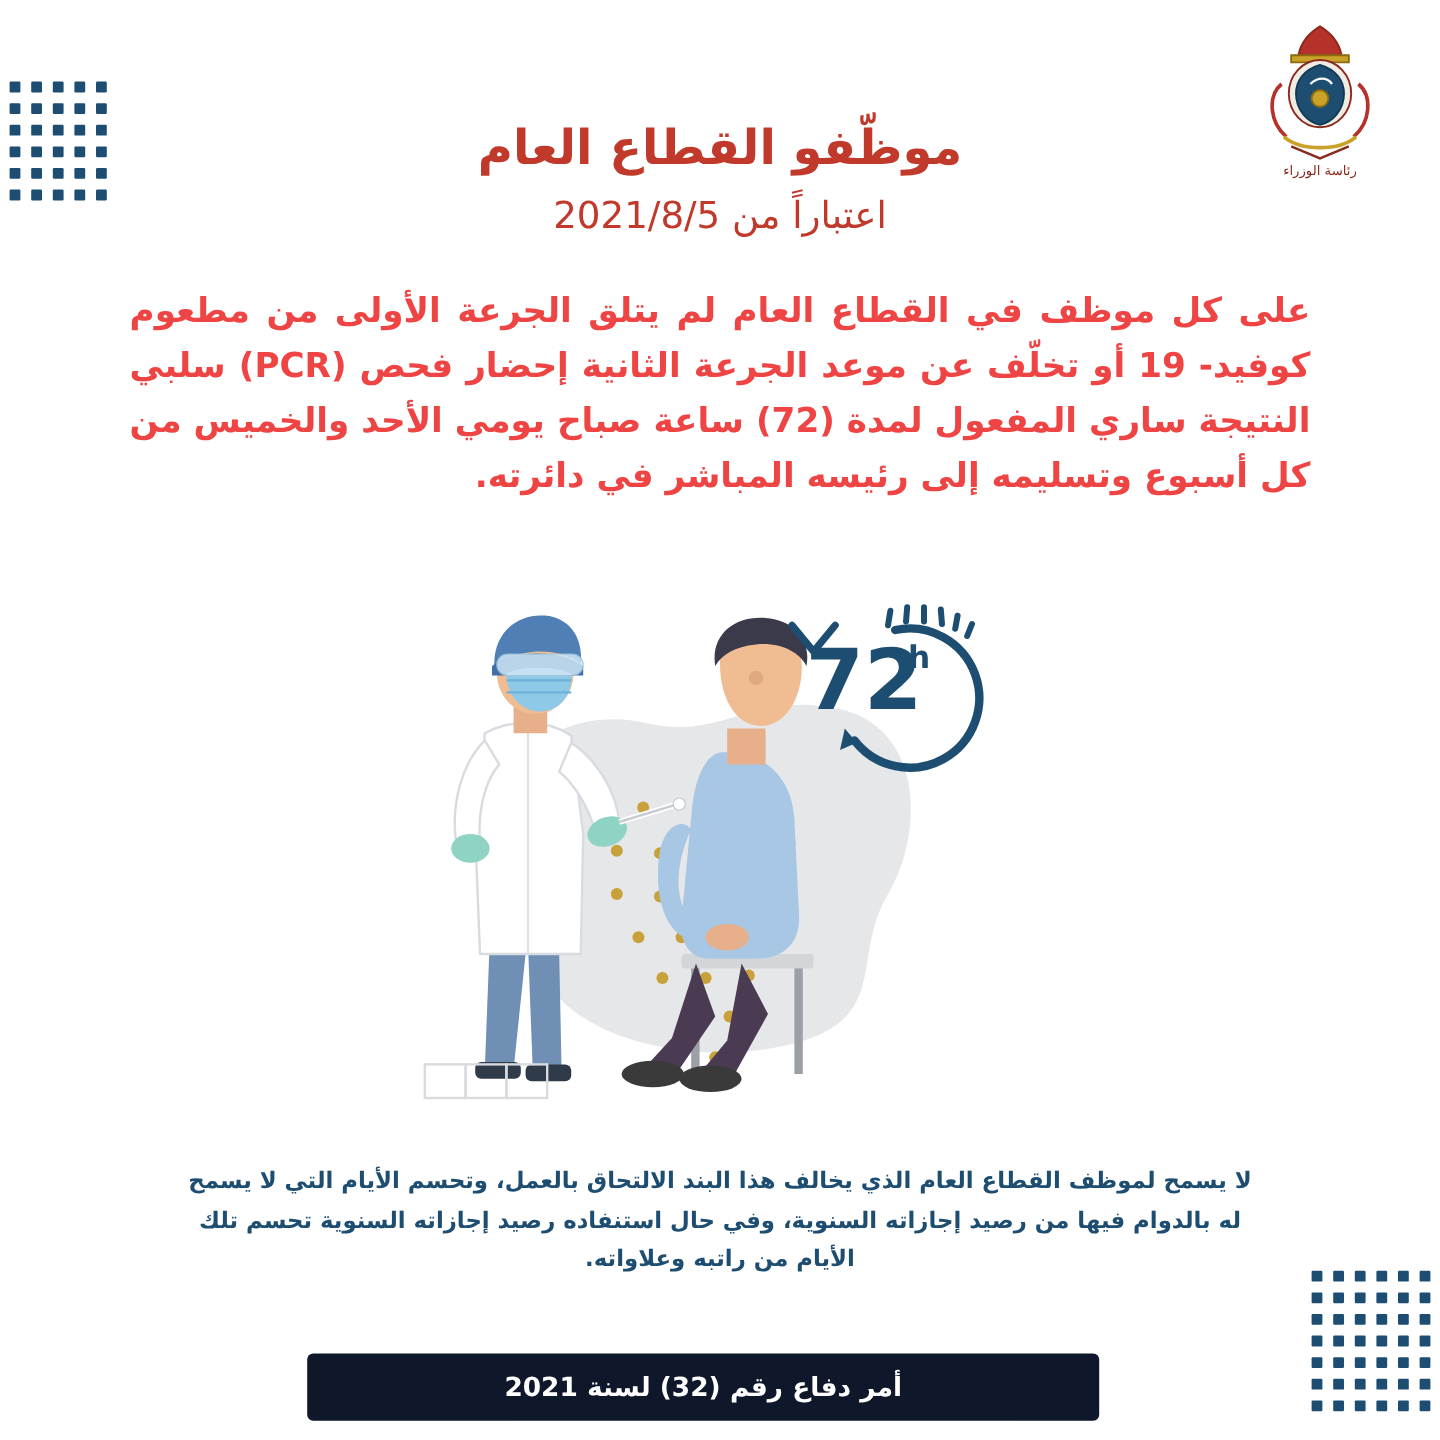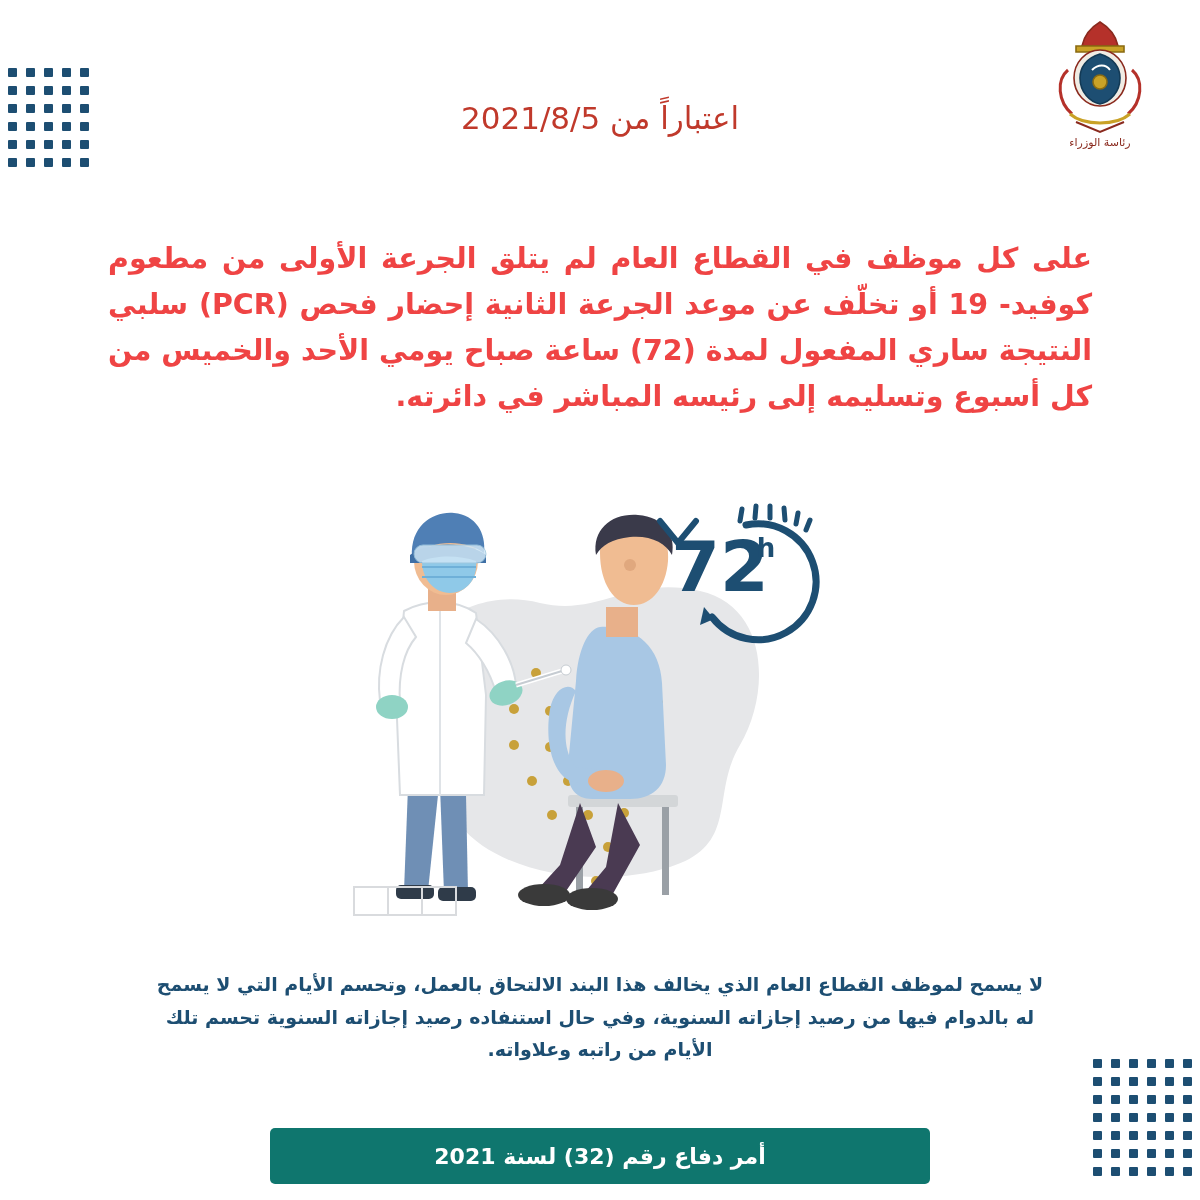--- a/index.html
+++ b/index.html
@@ -114,24 +114,24 @@
     font-weight: bold;
     line-height: 1.72;
     text-align: center;
     direction: rtl;
   }
 
   
   .footer-bar {
     position: absolute;
     bottom: 16px;
-    left: 270px;
+    left: 256px;
     width: 660px;
     height: 56px;
-    background: #0f766e;
+    background: #0f172a;
     border-radius: 5px;
     color: #ffffff;
     font-size: 22px;
     font-weight: bold;
     display: flex;
     align-items: center;
     justify-content: center;
     direction: rtl;
   }
 </style>
@@ -228,20 +228,21 @@
       <path d="M22 52 C10 62 12 84 26 96" stroke="#b5312a" stroke-width="3"></path>
       <path d="M86 52 C98 62 96 84 82 96" stroke="#b5312a" stroke-width="3"></path>
       <path d="M24 96 C38 108 70 108 84 96" stroke="#c9a227" stroke-width="3"></path>
       <path d="M30 104 L54 114 L78 104" stroke="#8a2a1e" stroke-width="2"></path>
     </g>
     <text x="54" y="128" text-anchor="middle" font-family="'DejaVu Sans', sans-serif" font-size="11" fill="#8a2a1e">رئاسة الوزراء</text>
   </svg>
 </div>
 
 <div class="header">
+  <h1 class="title">موظّفو القطاع العام</h1>
   <p class="subtitle">اعتباراً من 2021/8/5</p>
 </div>
 
 <div class="lead">على كل موظف في القطاع العام لم يتلق الجرعة الأولى من مطعوم كوفيد- 19 أو تخلّف عن موعد الجرعة الثانية إحضار فحص (PCR) سلبي النتيجة ساري المفعول لمدة (72) ساعة صباح يومي الأحد والخميس من كل أسبوع وتسليمه إلى رئيسه المباشر في دائرته.</div>
 
 <div class="illustration">
   <svg width="620" height="440" viewBox="0 0 620 440" xmlns="http://www.w3.org/2000/svg">
 
     <path d="M120 210 C100 140 170 90 240 108 C300 122 330 80 400 96 C470 112 470 200 440 250 C410 300 440 350 370 372 C300 394 200 380 160 330 C120 280 138 262 120 210 Z" fill="#e6e7e9"></path>
 

